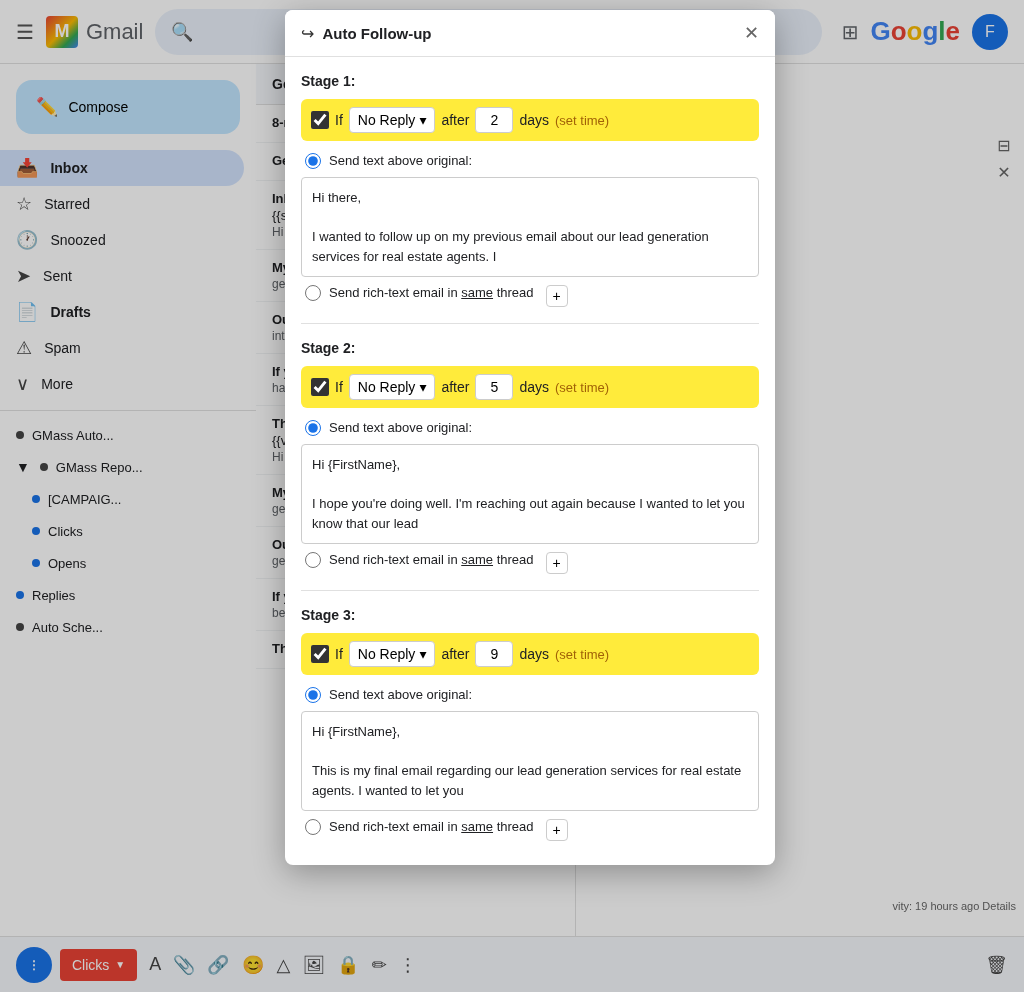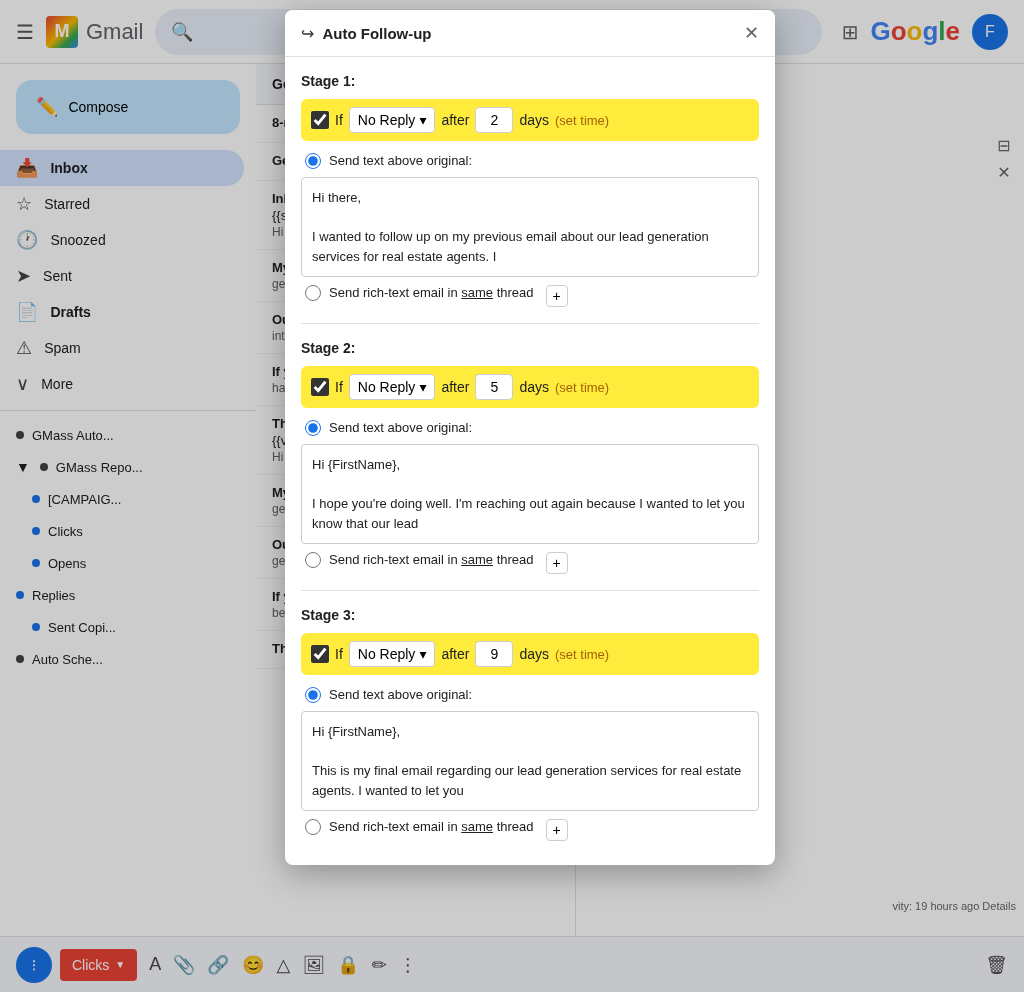--- a/index.html
+++ b/index.html
@@ -435,24 +435,20 @@
         <span>Clicks</span>
       </div>
       <div class="label-item" style="padding-left:32px;">
         <span class="label-dot"></span>
         <span>Opens</span>
       </div>
       <div class="label-item" style="padding-left:16px;">
         <span class="label-dot"></span>
         <span>Replies</span>
       </div>
-      <div class="label-item" style="padding-left:32px;">
-        <span class="label-dot"></span>
-        <span>Sent Copi...</span>
-      </div>
       <div class="label-item">
         <span class="label-dot dark"></span>
         <span>Auto Sche...</span>
       </div>
     </div>
 
     <div class="email-list">
       <div class="email-list-header">Generate mo...</div>
       <div class="email-item">
         <div class="email-sender">8-recipients-...</div>

